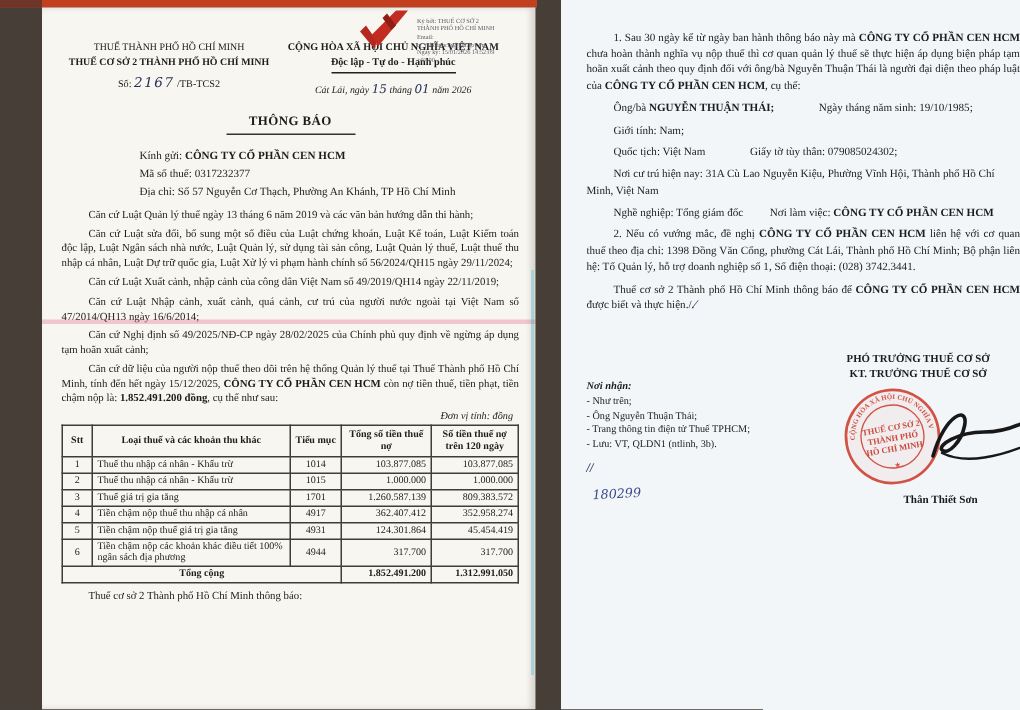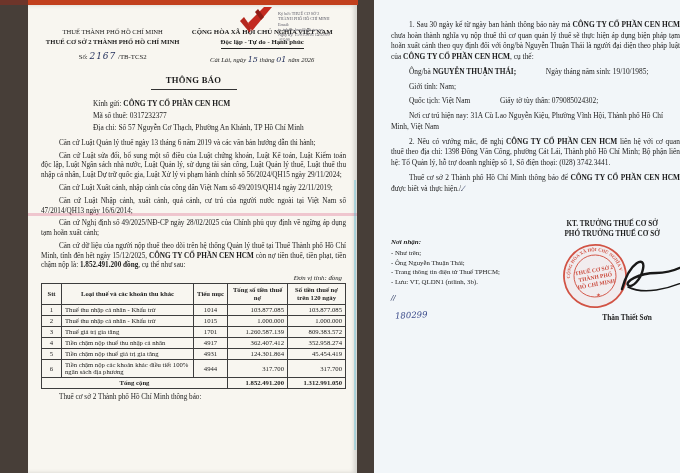--- a/index.html
+++ b/index.html
@@ -252,42 +252,48 @@
     <span class="gap"></span>
     <span>Ngày tháng năm sinh: 19/10/1985;</span>
   </p>
   <p class="pline">Giới tính: Nam;</p>
   <p class="pline">
     <span>Quốc tịch: Việt Nam</span>
     <span class="gap"></span>
     <span>Giấy tờ tùy thân: 079085024302;</span>
   </p>
   <p style="text-align:left;">Nơi cư trú hiện nay: 31A Cù Lao Nguyễn Kiệu, Phường Vĩnh Hội, Thành phố Hồ Chí Minh, Việt Nam</p>
+  <p class="pline">
+    <span>Nghề nghiệp: Tổng giám đốc</span>
+    <span class="gap-sm"></span>
+    <span>Nơi làm việc:</span>
+    <span class="b">CÔNG TY CỔ PHẦN CEN HCM</span>
+  </p>
 
   <p><span>2. Nếu có vướng mắc, đề nghị </span><span class="b">CÔNG TY CỔ PHẦN CEN HCM</span><span> liên hệ với cơ quan thuế theo địa chỉ: 1398 Đồng Văn Cống, phường Cát Lái, Thành phố Hồ Chí Minh; Bộ phận liên hệ: Tổ Quản lý, hỗ trợ doanh nghiệp số 1, Số điện thoại: (028) 3742.3441.</span></p>
 
   <p><span>Thuế cơ sở 2 Thành phố Hồ Chí Minh thông báo để </span><span class="b">CÔNG TY CỔ PHẦN CEN HCM</span><span> được biết và thực hiện./.</span><span class="hand hand-marks">⁄</span></p>
 
   <div class="footer">
     <div class="f-left">
       <div class="noinhan">Nơi nhận:</div>
       <ul>
 
       <li>- Như trên;</li>
           <li>- Ông Nguyễn Thuận Thái;</li>
           <li>- Trang thông tin điện tử Thuế TPHCM;</li>
           <li>- Lưu: VT, QLDN1 (ntlinh, 3b).</li>
         </ul>
       <span class="hand hand-marks">//</span>
       <div><span class="hand hand-note">180299</span></div>
     </div>
 
     <div class="f-right">
+      <div class="sig-title">PHÓ TRƯỞNG THUẾ CƠ SỞ</div>
       <div class="sig-title">KT. TRƯỞNG THUẾ CƠ SỞ</div>
-      <div class="sig-title">PHÓ TRƯỞNG THUẾ CƠ SỞ</div>
       <div class="sig-zone">
         <svg class="stamp" width="66" height="66" viewBox="0 0 66 66">
           <circle cx="33" cy="33" r="31" fill="rgba(222,90,70,0.07)" stroke="#cf4636" stroke-width="1.8"></circle>
           <circle cx="33" cy="33" r="21" fill="none" stroke="#cf4636" stroke-width="0.9"></circle>
           <defs>
               <path id="arcTop" d="M 8 33 A 25 25 0 0 1 58 33"></path>
             </defs>
           <text font-size="4.6" fill="#cf4636" font-family="Liberation Serif, serif" font-weight="bold">
             <textPath href="#arcTop" startOffset="2">CỘNG HÒA XÃ HỘI CHỦ NGHĨA VIỆT NAM</textPath>
           </text>

